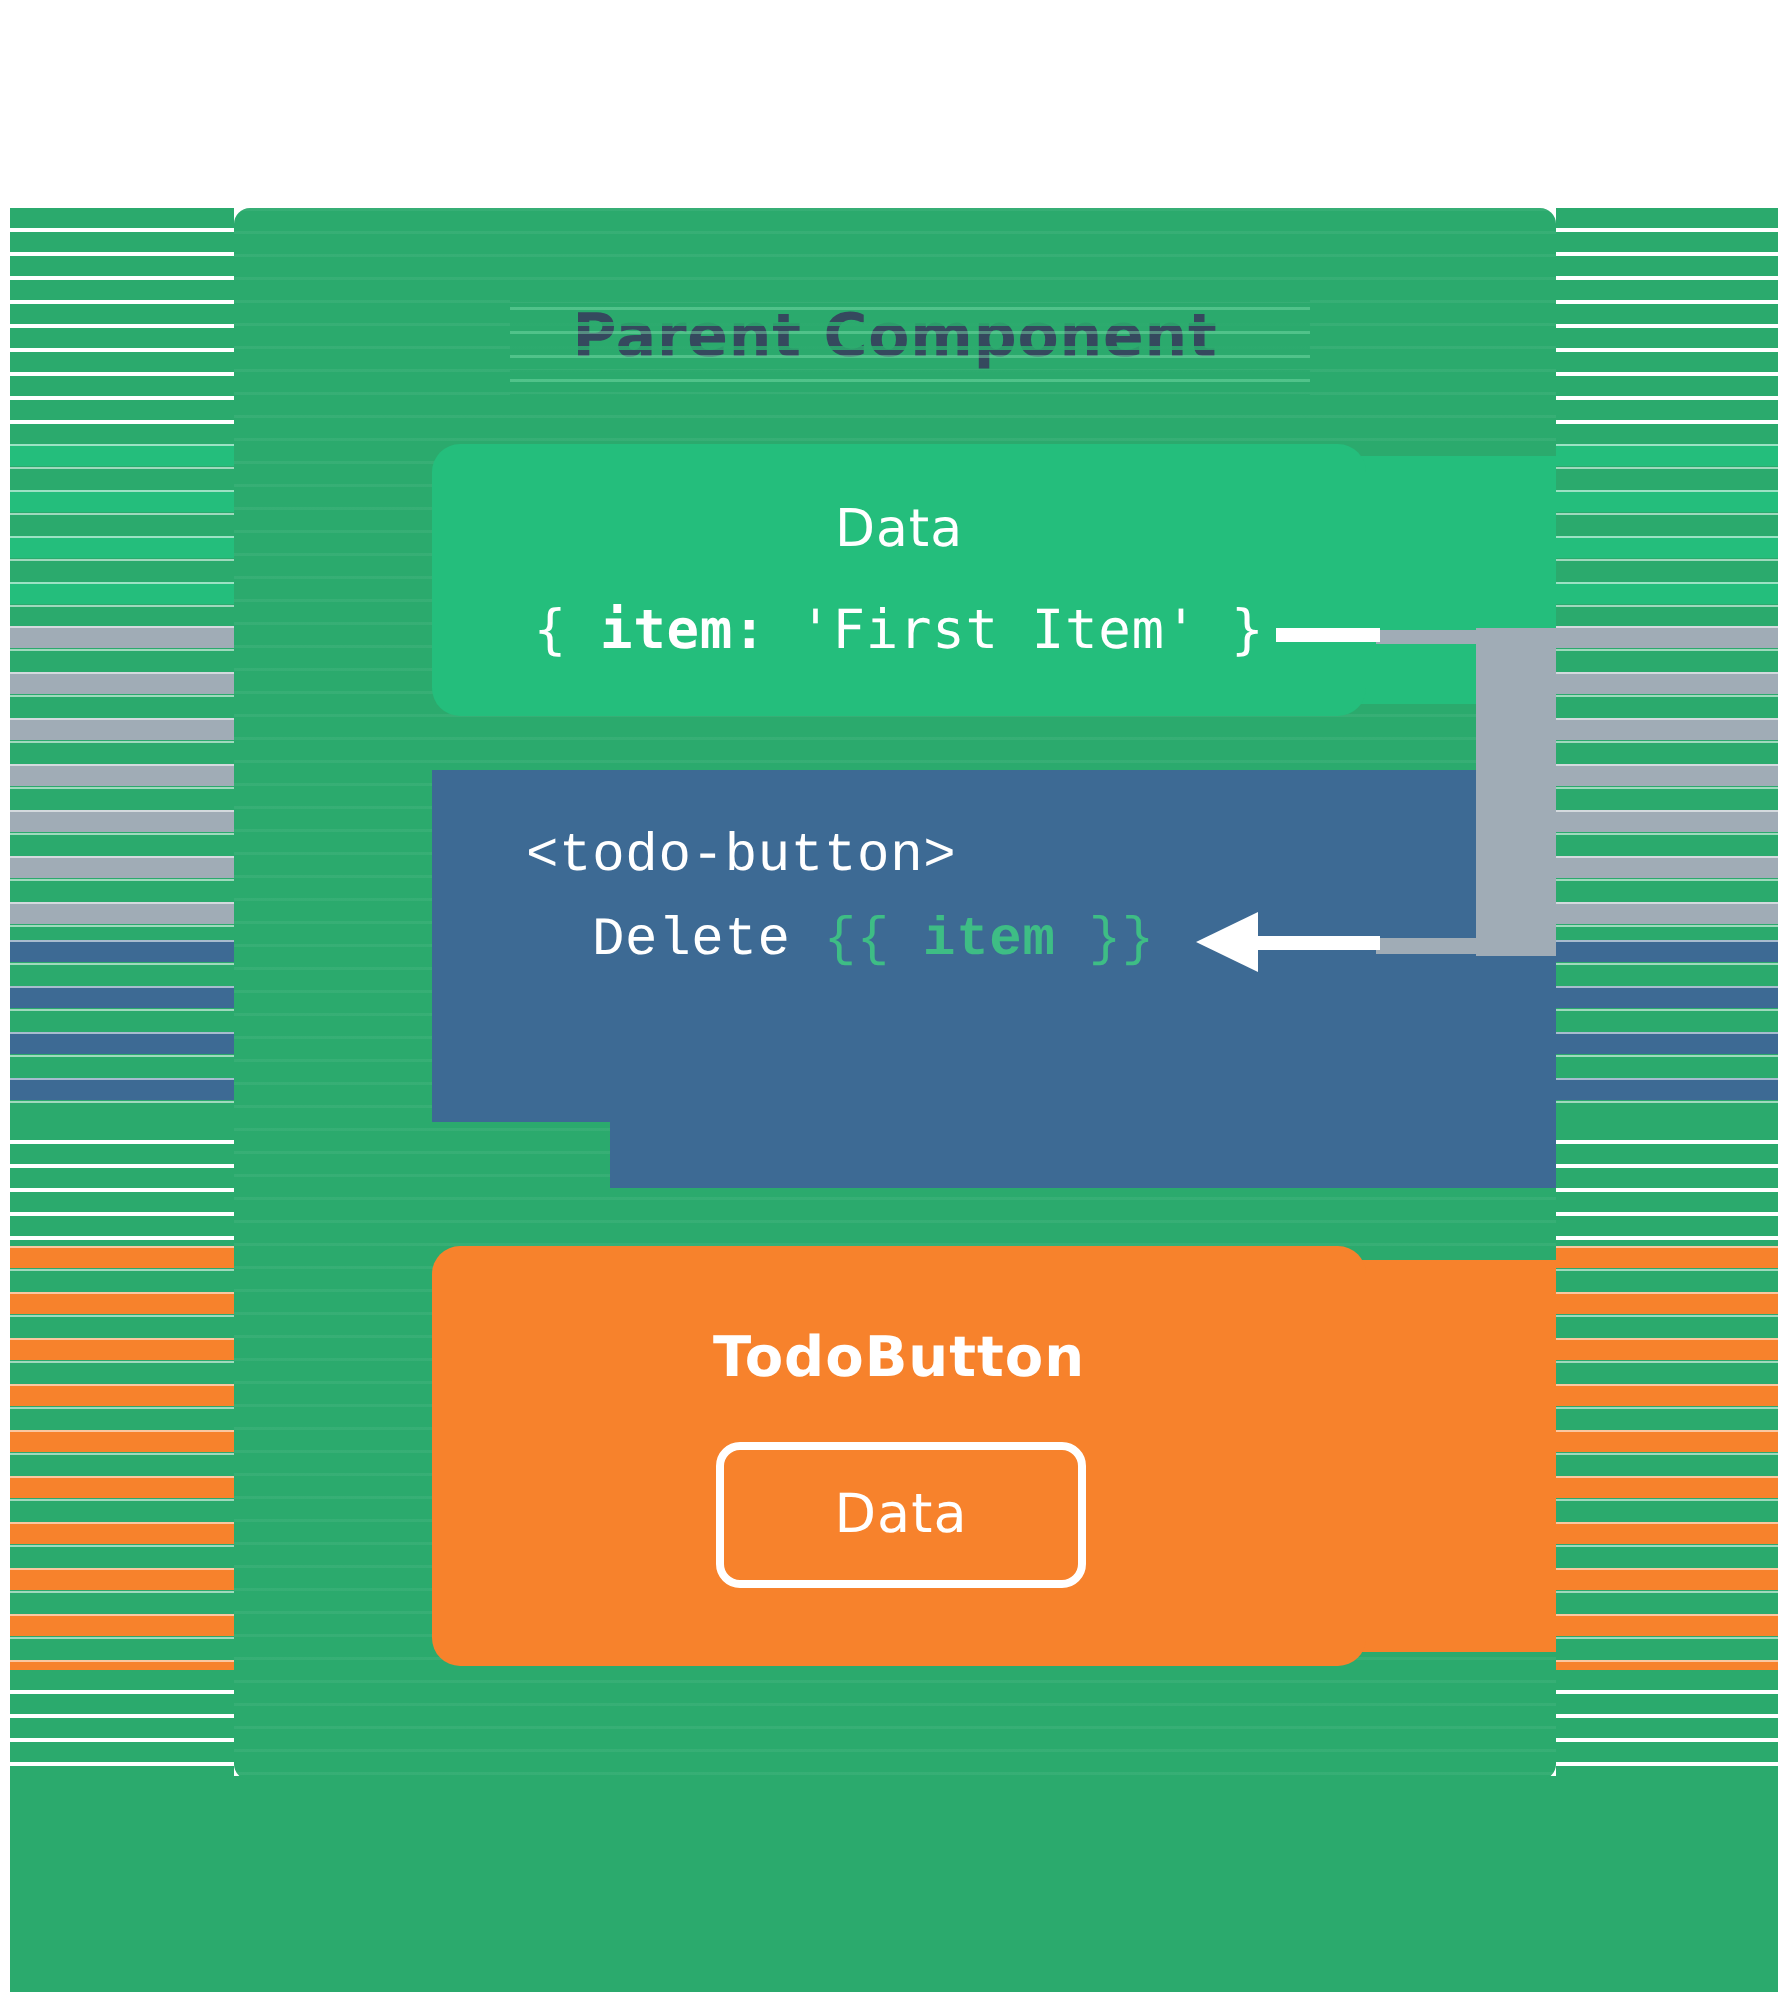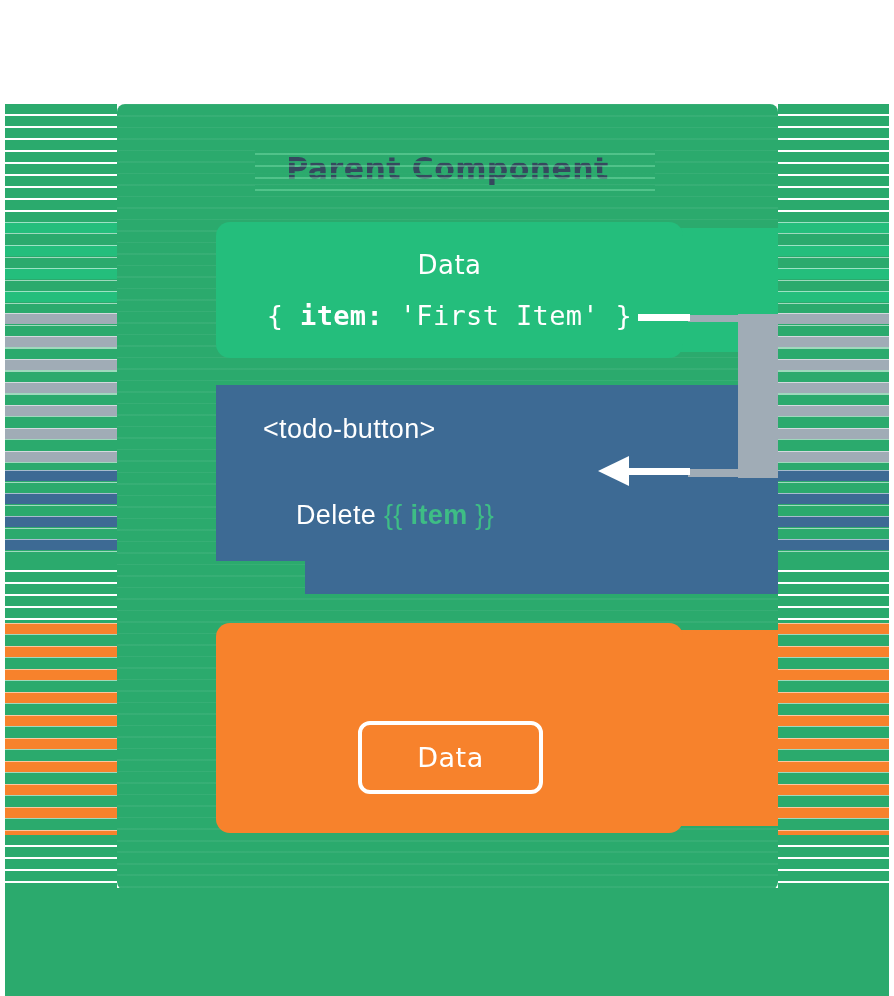--- a/index.html
+++ b/index.html
@@ -70,24 +70,24 @@
   .data-box{left:211px;top:222px;width:467px;height:136px;background:var(--light_green);border-radius:14px;}
   .data-heading{left:211px;top:250px;width:467px;text-align:center;
     font-size:26px;font-weight:400;color:#fff;letter-spacing:.5px;}
   .data-code{left:211px;top:300px;width:467px;text-align:center;color:#fff;
     font-family:"DejaVu Sans Mono","Liberation Mono",monospace;font-size:27px;letter-spacing:.35px;white-space:pre;}
   .data-code b{font-weight:700;margin-top:21px;}
 
   
   .blue-step{left:300px;top:385px;width:473px;height:209px;background:var(--steel_blue);}
   .blue-box{left:211px;top:385px;width:469px;height:176px;background:var(--steel_blue);}
-  .code-line{color:#fff;font-family:Liberation Sans, sans-serif;
+  .code-line{color:#fff;font-family:Liberation Mono, monospace;
     font-size:27px;letter-spacing:.35px;white-space:pre;}
   .code-l1{left:258px;top:414px;}
-  .code-l2{left:291px;top:456px;margin-top:44px;}
+  .code-l2{left:291px;top:456px;}
   .code-l3{left:258px;top:498px;}
   .tok-green{color:var(--code_green);}
   .tok-var{color:var(--code_green);font-weight:700;}
 
   
   .gray-bar{left:733px;top:314px;width:40px;height:164px;background:var(--connector_gray);}
   .gray-line-top{left:683px;top:315px;width:52px;height:7px;background:var(--connector_gray);}
   .white-line{left:633px;top:314px;width:52px;height:7px;background:#fff;}
   .gray-line-bot{left:683px;top:469px;width:52px;height:8px;background:var(--connector_gray);}
   .arrow-shaft{left:620px;top:468px;width:65px;height:7px;background:#fff;}
@@ -142,20 +142,21 @@
   <div class="abs data-heading">Data</div>
   <div class="abs data-code"><span>{ </span><b>item:</b><span> 'First Item' }</span></div>
 
   <div class="abs blue-step"></div>
   <div class="abs blue-box"></div>
   <div class="abs code-line code-l1">&lt;todo-button&gt;</div>
   <div class="abs code-line code-l2"><span>Delete </span><span class="tok-green">{{ </span><span class="tok-var">item</span><span class="tok-green"> }}</span></div>
 
   <div class="abs orange-ghost"></div>
   <div class="abs orange-box"></div>
+  <div class="abs todo-heading">TodoButton</div>
   <div class="abs inner-button">
     <span class="inner-button-label">Data</span>
   </div>
 
   <div class="abs gray-bar"></div>
   <div class="abs gray-line-top"></div>
   <div class="abs white-line"></div>
   <div class="abs gray-line-bot"></div>
   <div class="abs arrow-shaft"></div>
   <div class="abs arrow-head"></div>

